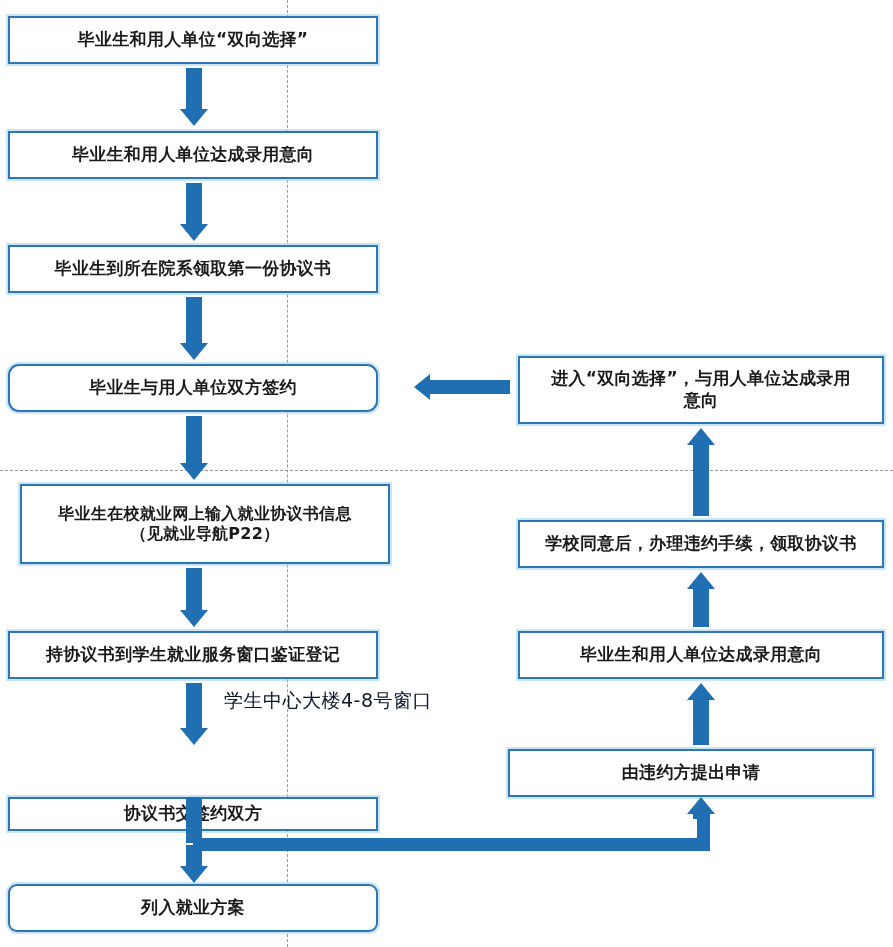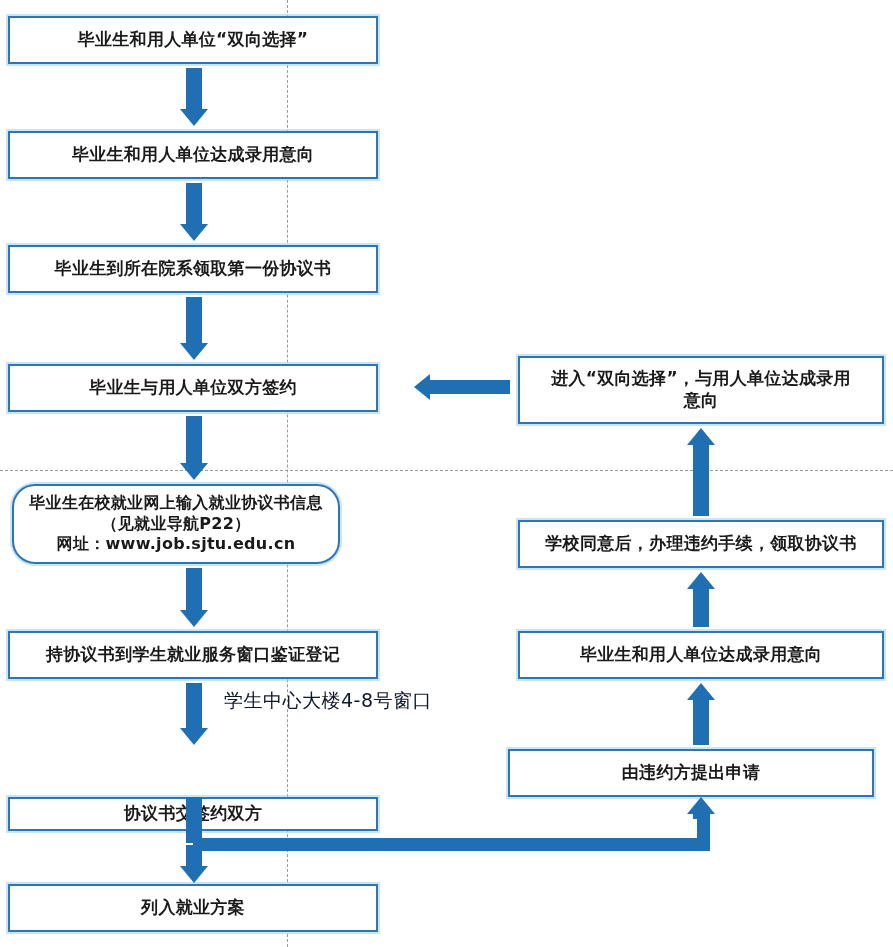--- a/index.html
+++ b/index.html
@@ -155,47 +155,46 @@
       <span class="l">毕业生和用人单位达成录用意向</span>
     </span>
   </div>
 
   <div class="node" style="left:8px; top:245px; width:370px; height:48px;">
     <span class="lines">
       <span class="l">毕业生到所在院系领取第一份协议书</span>
     </span>
   </div>
 
-  <div class="node" style="left:8px; top:364px; width:370px; height:48px;">
+  <div class="node" style="left:8px; top:364px; width:370px; height:48px;border-radius:11px;">
     <span class="lines">
       <span class="l">毕业生与用人单位双方签约</span>
     </span>
   </div>
 
-  <div class="node" style="left:12px; top:484px; width:328px; height:80px; font-size:16px;border-radius:23px;">
+  <div class="node" style="left:20px; top:484px; width:370px; height:80px; font-size:16px;">
     <span class="lines">
       <span class="l">毕业生在校就业网上输入就业协议书信息</span>
       <span class="l">（见就业导航P22）</span>
-      <span class="l">网址：www.job.sjtu.edu.cn</span>
     </span>
   </div>
 
   <div class="node" style="left:8px; top:631px; width:370px; height:48px;">
     <span class="lines">
       <span class="l">持协议书到学生就业服务窗口鉴证登记</span>
     </span>
   </div>
 
   <div class="node" style="left:8px; top:749px; width:370px; height:34px;margin-top:48px;">
     <span class="lines">
       <span class="l">协议书交签约双方</span>
     </span>
   </div>
 
-  <div class="node" style="left:8px; top:884px; width:370px; height:48px;">
+  <div class="node" style="left:8px; top:884px; width:370px; height:48px;border-radius:9px;">
     <span class="lines">
       <span class="l">列入就业方案</span>
     </span>
   </div>
 
   <div class="node" style="left:518px; top:356px; width:366px; height:68px;">
     <span class="lines">
       <span class="l">进入“双向选择”，与用人单位达成录用</span>
       <span class="l">意向</span>
     </span>

